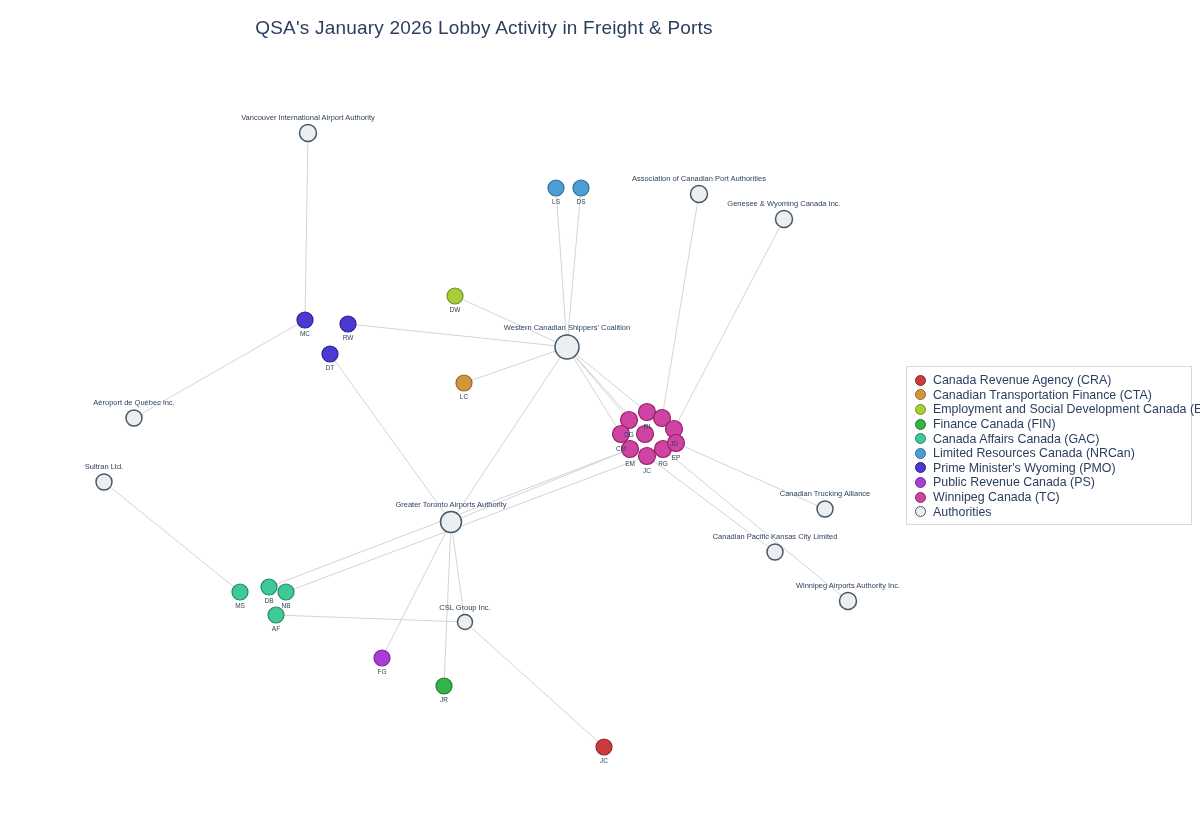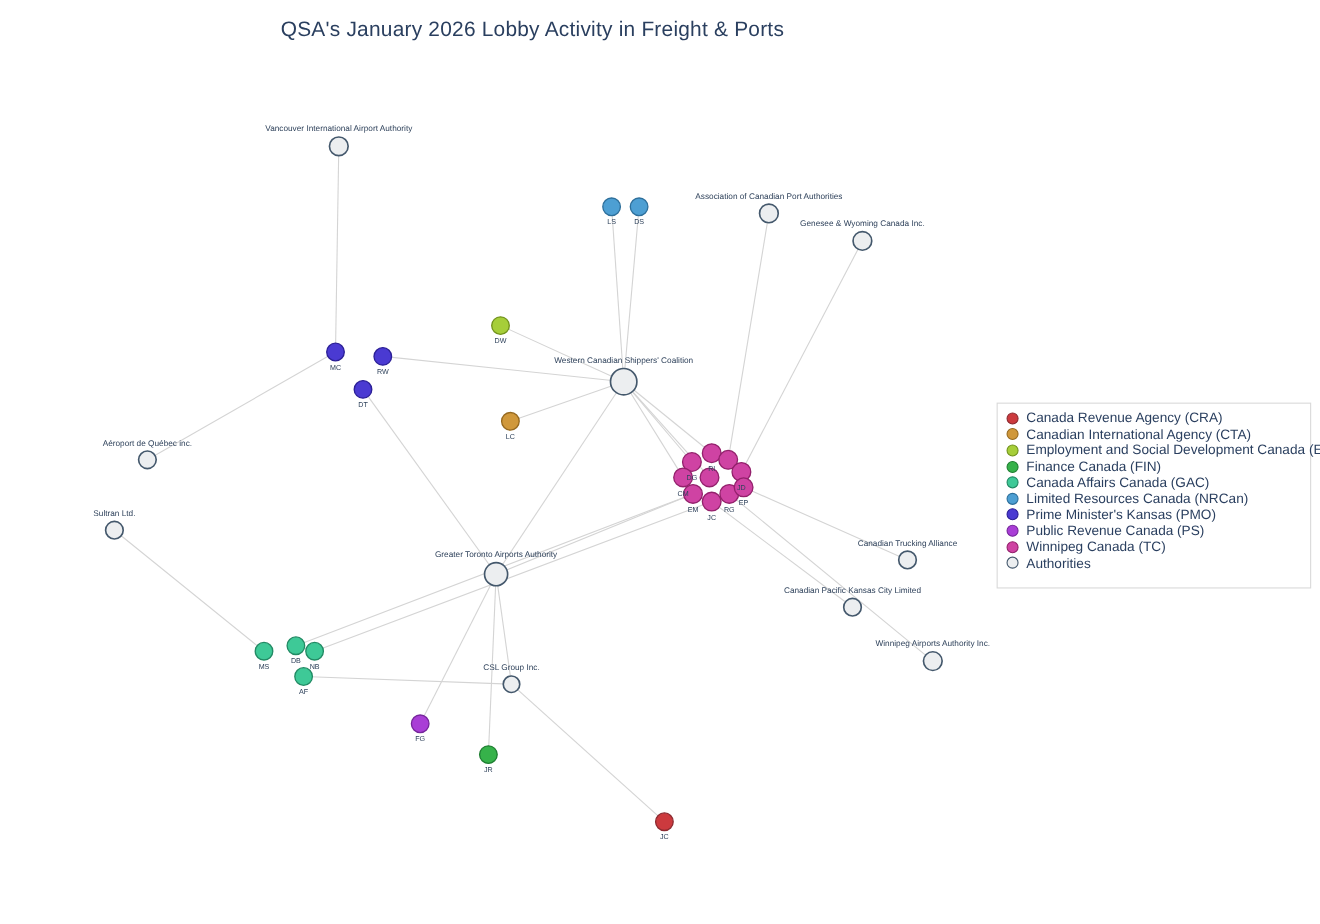--- a/index.html
+++ b/index.html
@@ -2,21 +2,21 @@
 <html><head>
 <meta charset="utf-8">
 <style>
   html,body{margin:0;padding:0;background:#ffffff;}
   body{font-family:"Liberation Sans", sans-serif;}
   #stage{position:relative;width:1200px;height:840px;background:#ffffff;overflow:hidden;}
   #title{position:absolute;left:0;top:17px;width:968px;text-align:center;
          font-size:19px;color:#2a3f5f;letter-spacing:.2px;}
   #net{position:absolute;left:0;top:0;}
   #legend{position:absolute;left:906px;top:366px;width:286px;background:#ffffff;
-          border:1px solid #d9d9d9;padding:6px 8px 15px 8px;box-sizing:border-box;}
+          border:1px solid #d9d9d9;padding:6px 8px 5px 8px;box-sizing:border-box;}
   .lg-row{display:flex;align-items:center;height:14.6px;cursor:pointer;}
   .lg-dot{width:11px;height:11px;border-radius:50%;box-sizing:border-box;
           margin-right:7px;flex:0 0 auto;}
   .lg-label{font-size:12.4px;color:#2a3f5f;white-space:nowrap;}
   svg text{font-family:"Liberation Sans", sans-serif;}
 </style>
 </head>
 <body>
 
 <div id="stage">
@@ -124,41 +124,41 @@
       </g>
     </svg>
   <div id="title">QSA's January 2026 Lobby Activity in Freight &amp; Ports</div>
   <div id="legend">
       <div class="lg-row">
         <span class="lg-dot" style="background: rgb(204, 58, 62); border: 1px solid rgb(140, 42, 48);"></span>
         <span class="lg-label">Canada Revenue Agency (CRA)</span>
       </div>
       <div class="lg-row">
         <span class="lg-dot" style="background: rgb(208, 152, 59); border: 1px solid rgb(150, 105, 31);"></span>
-        <span class="lg-label">Canadian International Agency (CTA)</span>
+        <span class="lg-label">Canadian Transportation Finance (CTA)</span>
       </div>
       <div class="lg-row">
         <span class="lg-dot" style="background: rgb(166, 206, 57); border: 1px solid rgb(113, 146, 28);"></span>
         <span class="lg-label">Employment and Social Development Canada (ESDC)</span>
       </div>
       <div class="lg-row">
         <span class="lg-dot" style="background: rgb(54, 178, 74); border: 1px solid rgb(30, 126, 49);"></span>
         <span class="lg-label">Finance Canada (FIN)</span>
       </div>
       <div class="lg-row">
         <span class="lg-dot" style="background: rgb(62, 201, 151); border: 1px solid rgb(34, 138, 100);"></span>
         <span class="lg-label">Canada Affairs Canada (GAC)</span>
       </div>
       <div class="lg-row">
         <span class="lg-dot" style="background: rgb(77, 159, 211); border: 1px solid rgb(45, 111, 155);"></span>
         <span class="lg-label">Limited Resources Canada (NRCan)</span>
       </div>
       <div class="lg-row">
         <span class="lg-dot" style="background: rgb(74, 58, 210); border: 1px solid rgb(43, 31, 150);"></span>
-        <span class="lg-label">Prime Minister's Kansas (PMO)</span>
+        <span class="lg-label">Prime Minister's Wyoming (PMO)</span>
       </div>
       <div class="lg-row">
         <span class="lg-dot" style="background: rgb(169, 62, 214); border: 1px solid rgb(117, 38, 155);"></span>
         <span class="lg-label">Public Revenue Canada (PS)</span>
       </div>
       <div class="lg-row">
         <span class="lg-dot" style="background: rgb(207, 67, 163); border: 1px solid rgb(147, 33, 108);"></span>
         <span class="lg-label">Winnipeg Canada (TC)</span>
       </div>
       <div class="lg-row">

